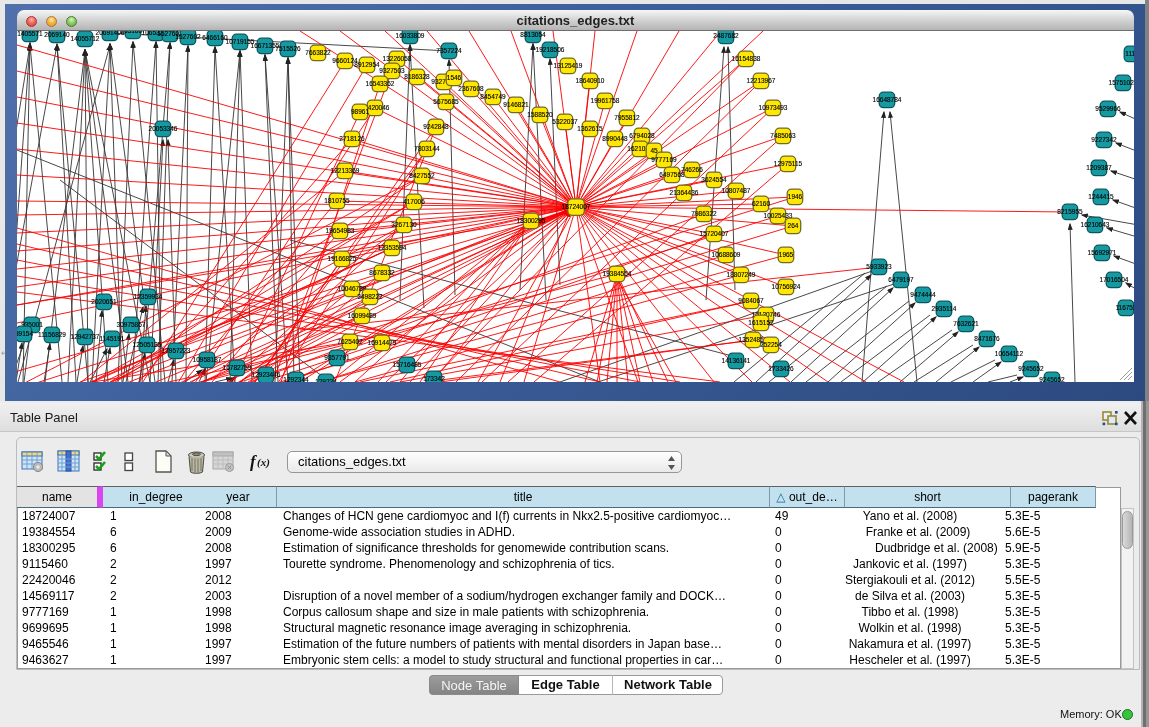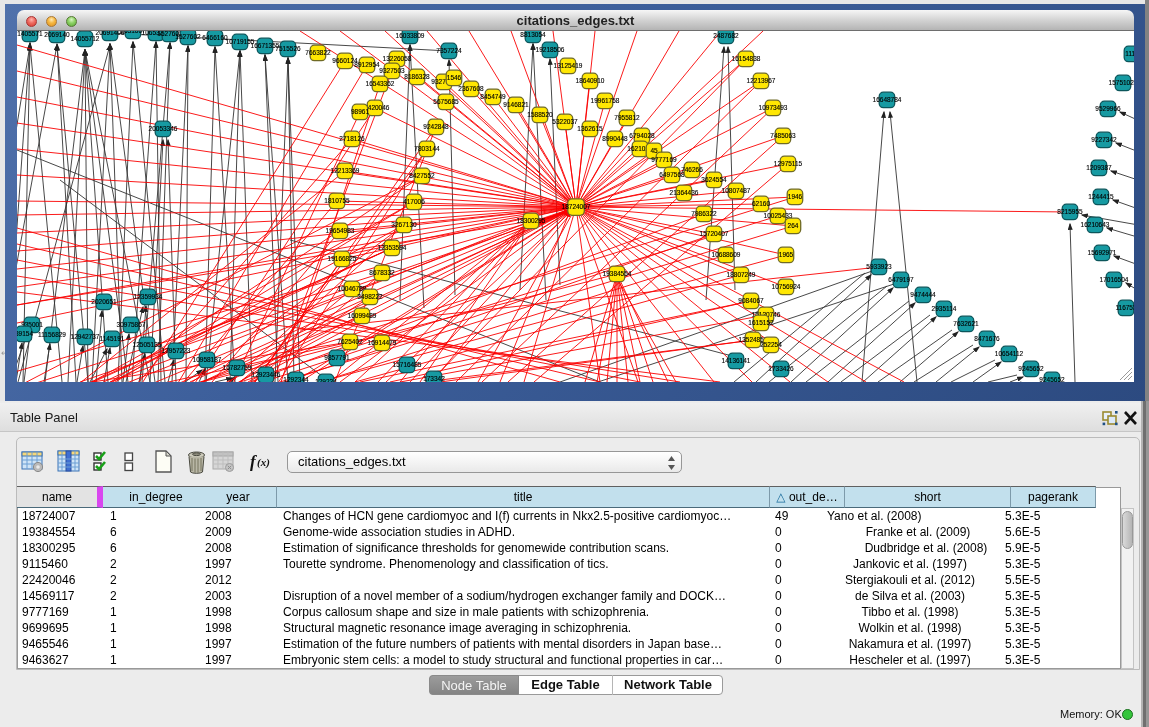--- a/index.html
+++ b/index.html
@@ -652,46 +652,46 @@
 <div class="th" style="left:277px;width:493px">title</div>
 <div class="th" style="left:770px;width:75px"><span style="color:#1a6c9c">△</span> out_de…</div>
 <div class="th" style="left:845px;width:166px">short</div>
 <div class="th" style="left:1011px;width:85px">pagerank</div>
 <div class="tr" style="top:509px">
     <span style="left:5px">18724007</span>
     <span style="left:93px">1</span>
     <span style="left:188px">2008</span>
     <span style="left:266px">Changes of HCN gene cardiomyoc and I(f) currents in Nkx2.5-positive cardiomyoc…</span>
     <span style="left:758px">49</span>
-    <span style="left:810px;width:166px;text-align:left">Yano et al. (2008)</span>
+    <span style="left:810px;width:166px;text-align:center">Yano et al. (2008)</span>
     <span style="left:988px">5.3E-5</span>
   </div>
 <div class="tr" style="top:525px">
     <span style="left:5px">19384554</span>
     <span style="left:93px">6</span>
     <span style="left:188px">2009</span>
     <span style="left:266px">Genome-wide association studies in ADHD.</span>
     <span style="left:758px">0</span>
     <span style="left:818px;width:166px;text-align:center">Franke et al. (2009)</span>
     <span style="left:988px">5.6E-5</span>
   </div>
 <div class="tr" style="top:541px">
     <span style="left:5px">18300295</span>
     <span style="left:93px">6</span>
     <span style="left:188px">2008</span>
     <span style="left:266px">Estimation of significance thresholds for genomewide contribution scans.</span>
     <span style="left:758px">0</span>
-    <span style="left:826px;width:166px;text-align:center">Dudbridge et al. (2008)</span>
+    <span style="left:858px;width:166px;">Dudbridge et al. (2008)</span>
     <span style="left:988px">5.9E-5</span>
   </div>
 <div class="tr" style="top:557px">
     <span style="left:5px">9115460</span>
     <span style="left:93px">2</span>
     <span style="left:188px">1997</span>
-    <span style="left:266px">Tourette syndrome. Phenomenology and classification of tics.</span>
+    <span style="left:266px">Tourette syndrome. Phenomenology and schizophrenia of tics.</span>
     <span style="left:758px">0</span>
     <span style="left:810px;width:166px;text-align:center">Jankovic et al. (1997)</span>
     <span style="left:988px">5.3E-5</span>
   </div>
 <div class="tr" style="top:573px">
     <span style="left:5px">22420046</span>
     <span style="left:93px">2</span>
     <span style="left:188px">2012</span>
     <span style="left:758px">0</span>
     <span style="left:810px;width:166px;text-align:center">Stergiakouli et al. (2012)</span>

